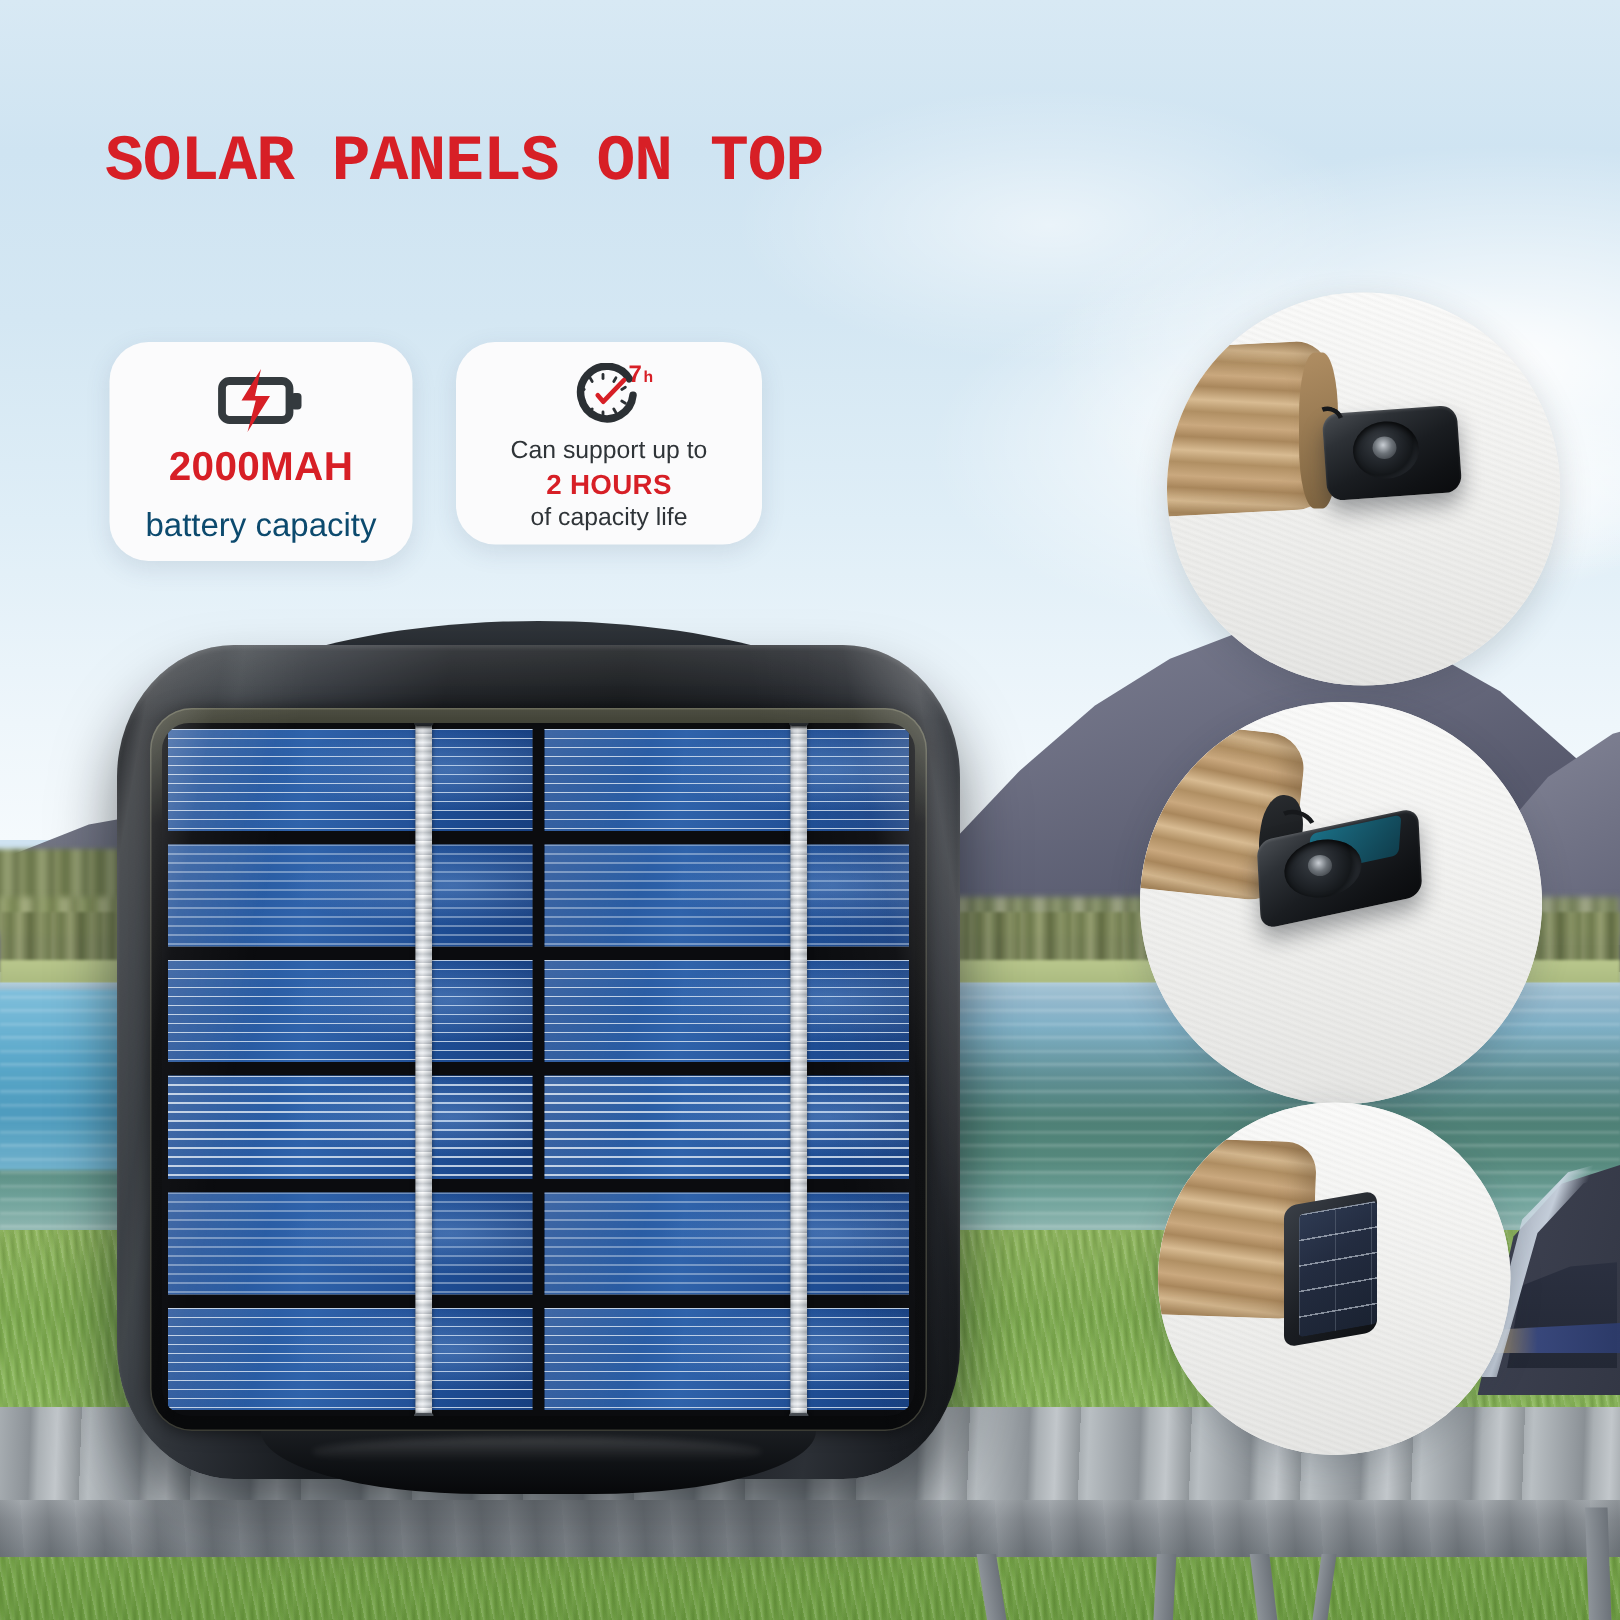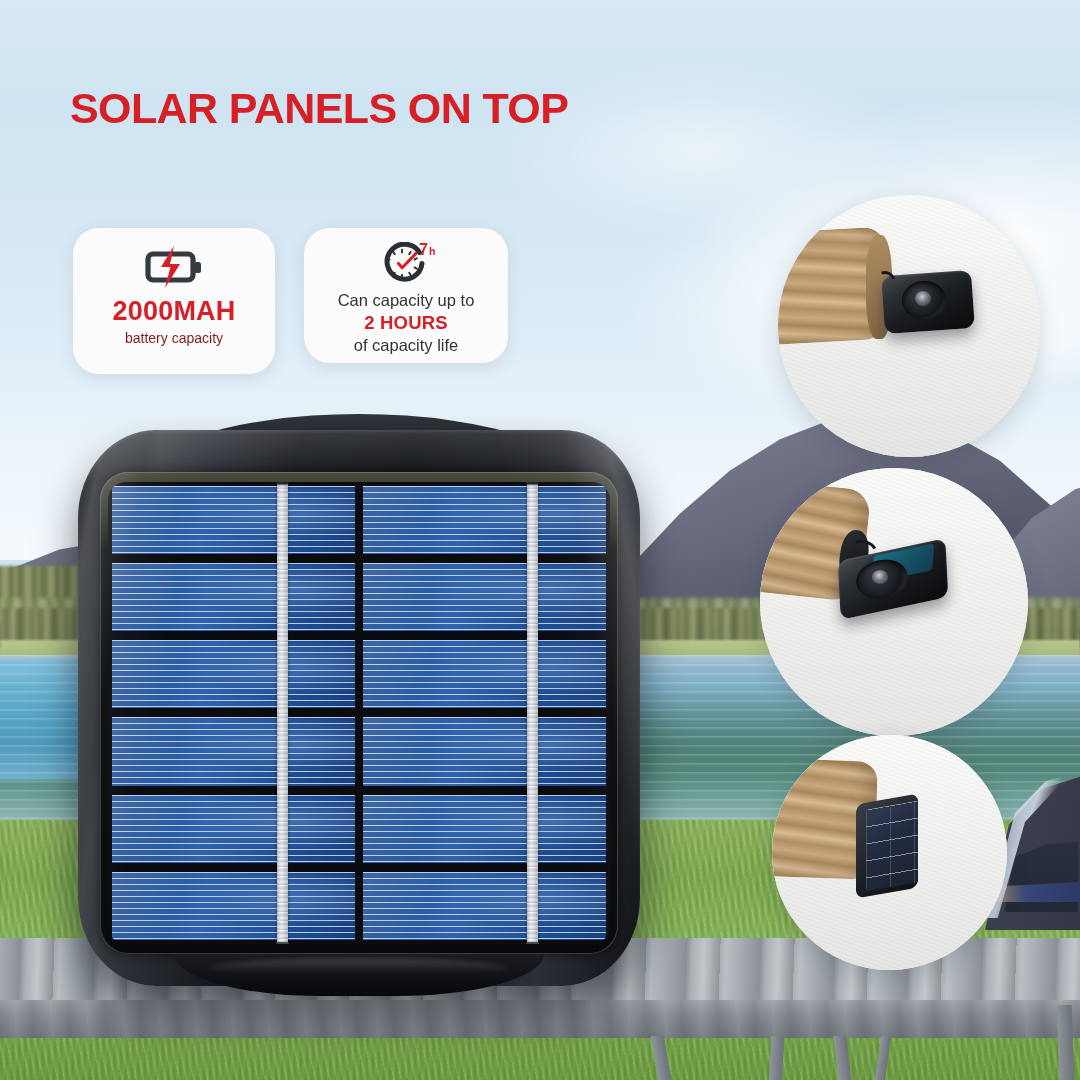--- a/index.html
+++ b/index.html
@@ -317,41 +317,41 @@
   
   .headline {
     position:absolute; left:70px; top:80px; width:700px;
     font-weight:bold;
     font-size:43px;
     line-height:56px;
     letter-spacing:-.6px;
     color:#d71f26;
     font-family:"Liberation Sans", sans-serif;
   }
-  .headline .ln { display:block; white-space:nowrap; }
+  .headline .ln { display:block; white-space:nowrap;font-family:Liberation Mono, monospace; }
 
   
   .cards { position:absolute; left:73px; top:228px; display:flex; gap:29px; align-items:flex-start; }
   .card {
     background:#fbfbfc;
     border-radius:26px;
     box-shadow:0 5px 16px rgba(60,80,105,.13);
     display:flex; flex-direction:column; align-items:center;
     text-align:center;
   }
   .card.battery { width:202px; height:146px; padding:17px 10px 0;text-align:center; }
   .card.hours   { width:204px; height:135px; padding:14px 10px 0; }
 
   .card-ico { height:44px; display:flex; align-items:center; justify-content:center; margin-bottom:7px; }
   .card.hours .card-ico { margin-bottom:4px; }
 
   .big-num {
     color:#d71f26; font-weight:bold; font-size:27px; letter-spacing:.2px; line-height:30px;
   }
-  .sub-txt { color:#7f1d1d; font-size:14px; line-height:22px; margin-top:1px; }
+  .sub-txt { color:#0c4a6e; font-size:22px; line-height:22px; margin-top:13px; }
   .hours-l1 { color:#2f3438; font-size:16.5px; line-height:21px; }
   .hours-l2 { color:#d71f26; font-weight:bold; font-size:18.5px; line-height:24px; letter-spacing:.2px; }
   .hours-l3 { color:#2f3438; font-size:16.5px; line-height:21px; }
 </style>
 </head>
 <body>
 
 <div id="stage">
 
   <div class="sky"></div>
@@ -481,20 +481,20 @@
             <line x1="21.4" y1="33.1" x2="22.8" y2="30.7"></line>
             <line x1="15.1" y1="26.8" x2="17.5" y2="25.4"></line>
             <line x1="15.1" y1="16.2" x2="17.5" y2="17.6"></line>
             <line x1="21.4" y1="9.9" x2="22.8" y2="12.3"></line>
           </g>
           <path d="M26.5 21.5 L30.2 25.8 L44 11.4" fill="none" stroke="#d71f26" stroke-width="3.1" stroke-linecap="round" stroke-linejoin="round"></path>
           <text x="47" y="12.5" font-family="Liberation Sans, sans-serif" font-size="16" font-weight="bold" fill="#d71f26">7</text>
           <text x="57" y="12.5" font-family="Liberation Sans, sans-serif" font-size="10.5" font-weight="bold" fill="#d71f26">h</text>
         </svg>
       </div>
-      <div class="hours-l1">Can capacity up to</div>
+      <div class="hours-l1">Can support up to</div>
       <div class="hours-l2">2 HOURS</div>
       <div class="hours-l3">of capacity life</div>
     </div>
 
   </div>
 
 </div>
 
 </body></html>

